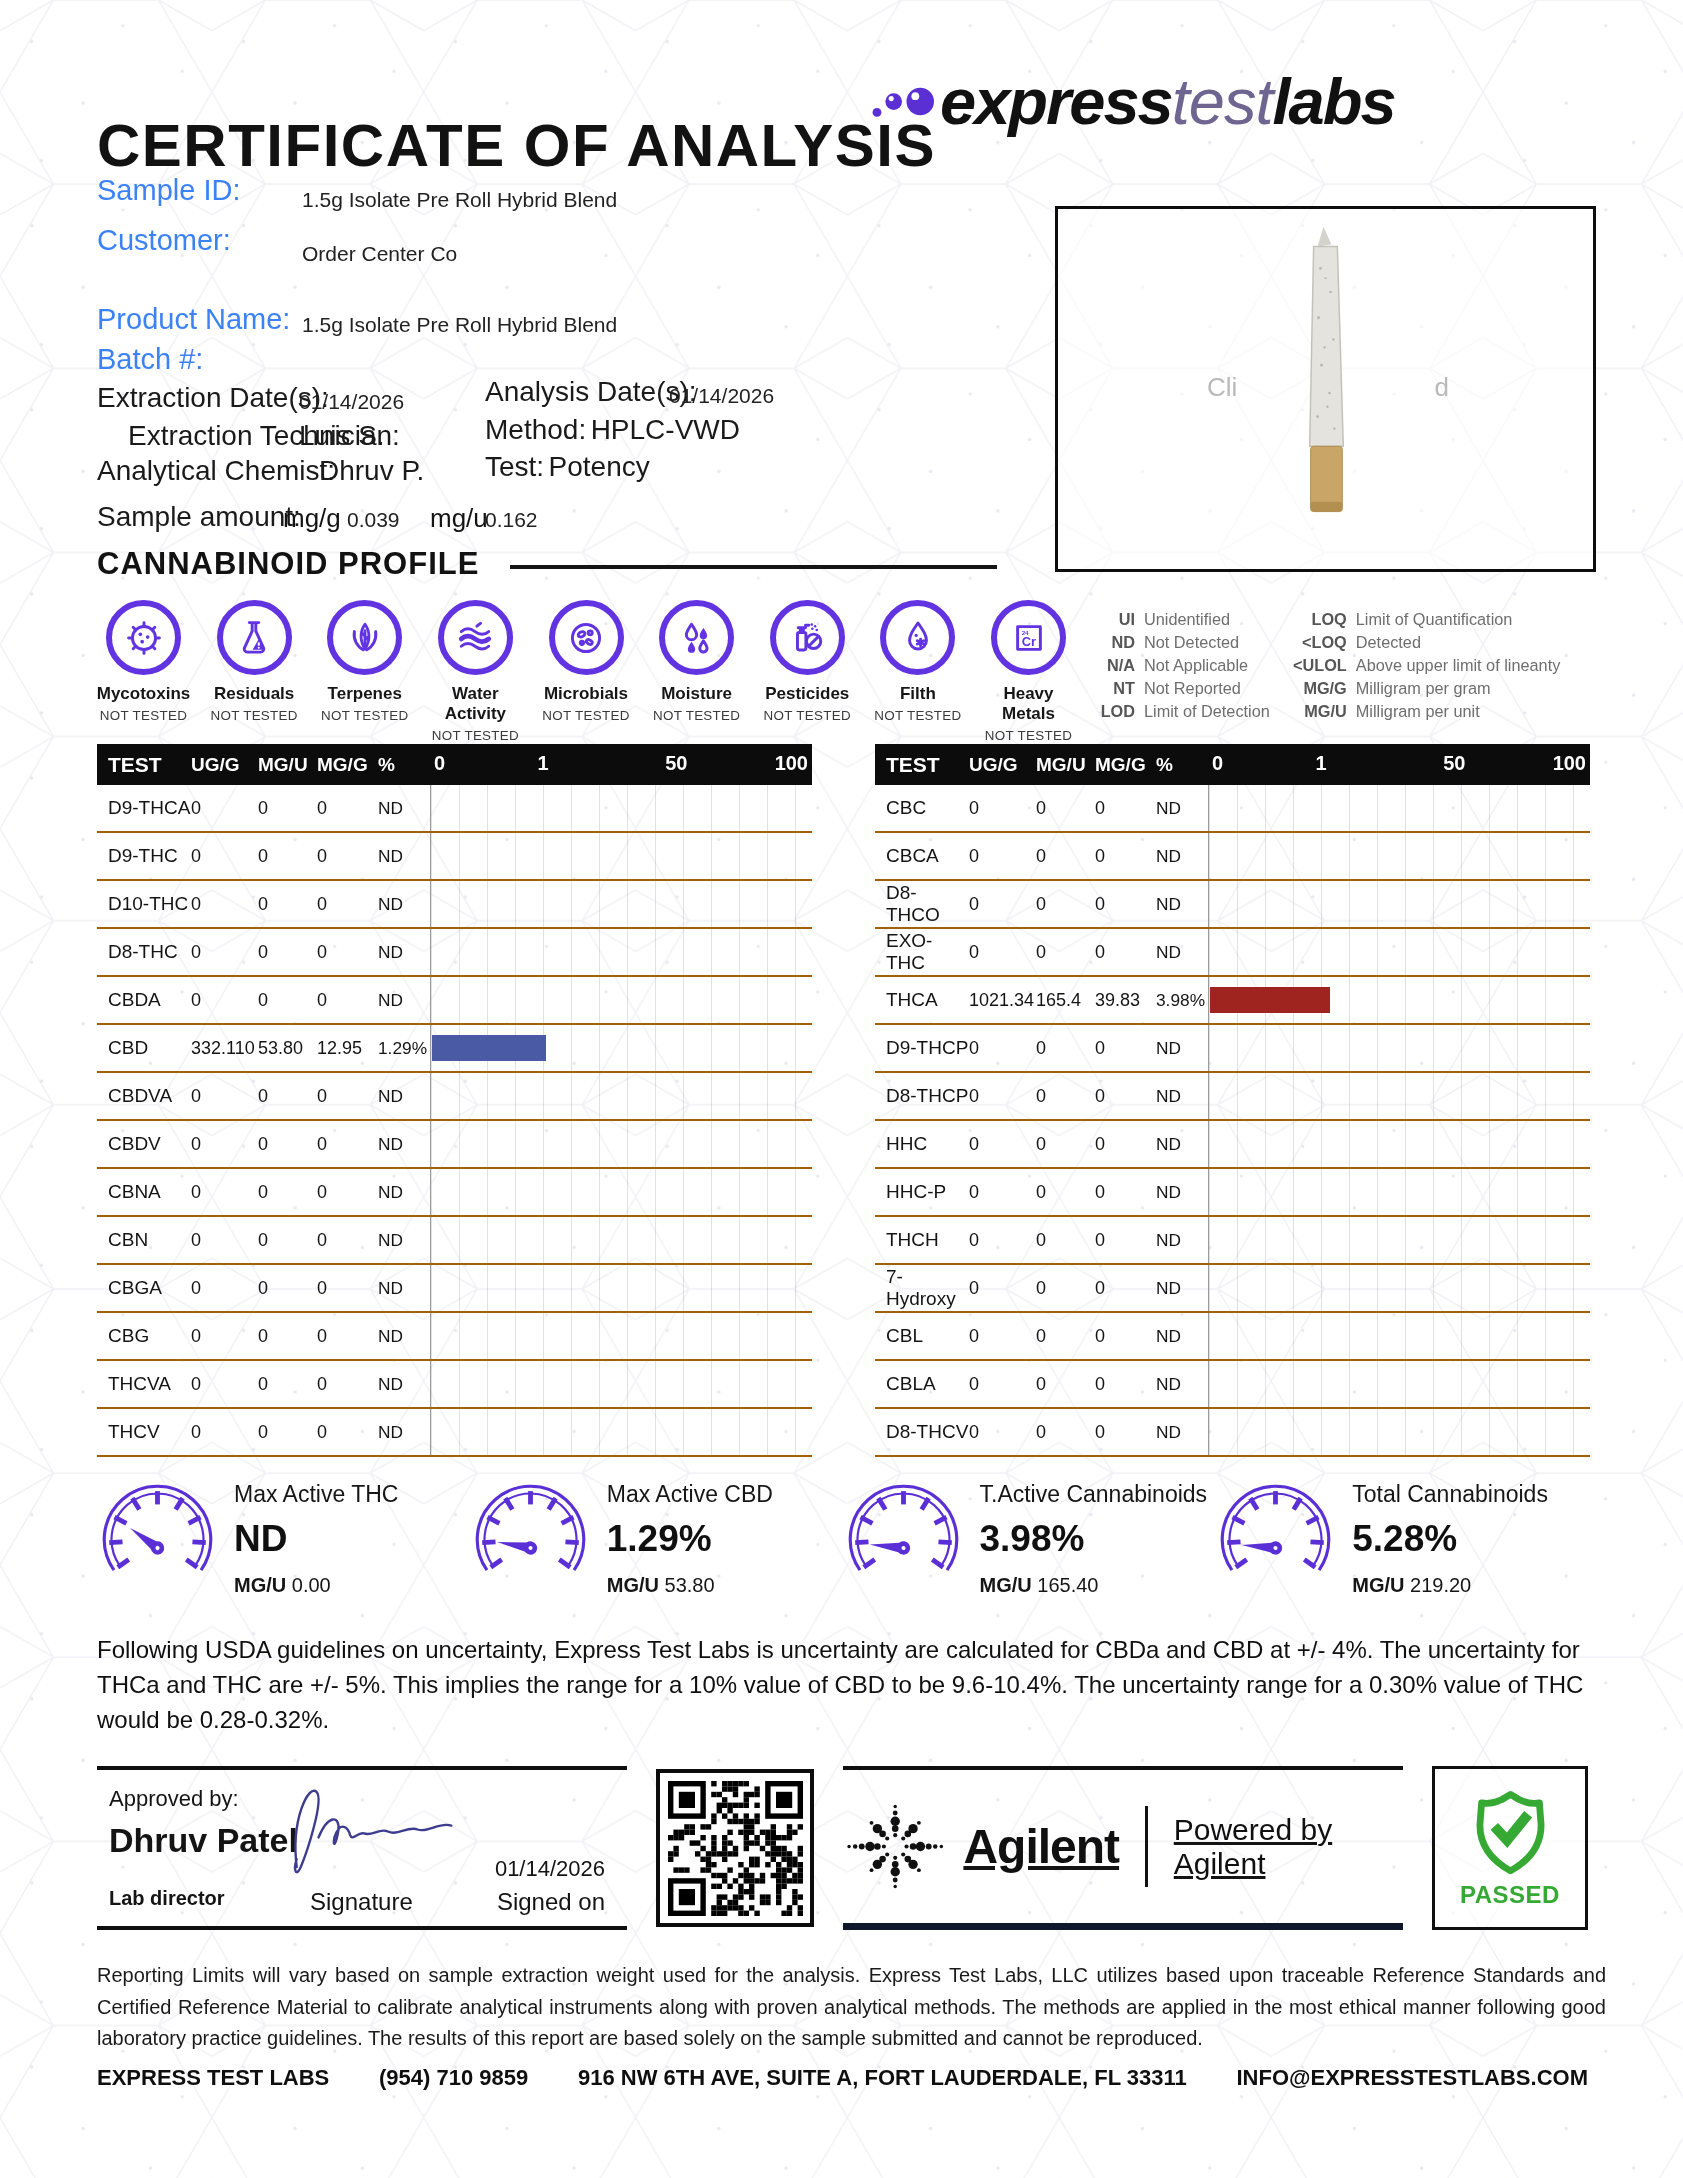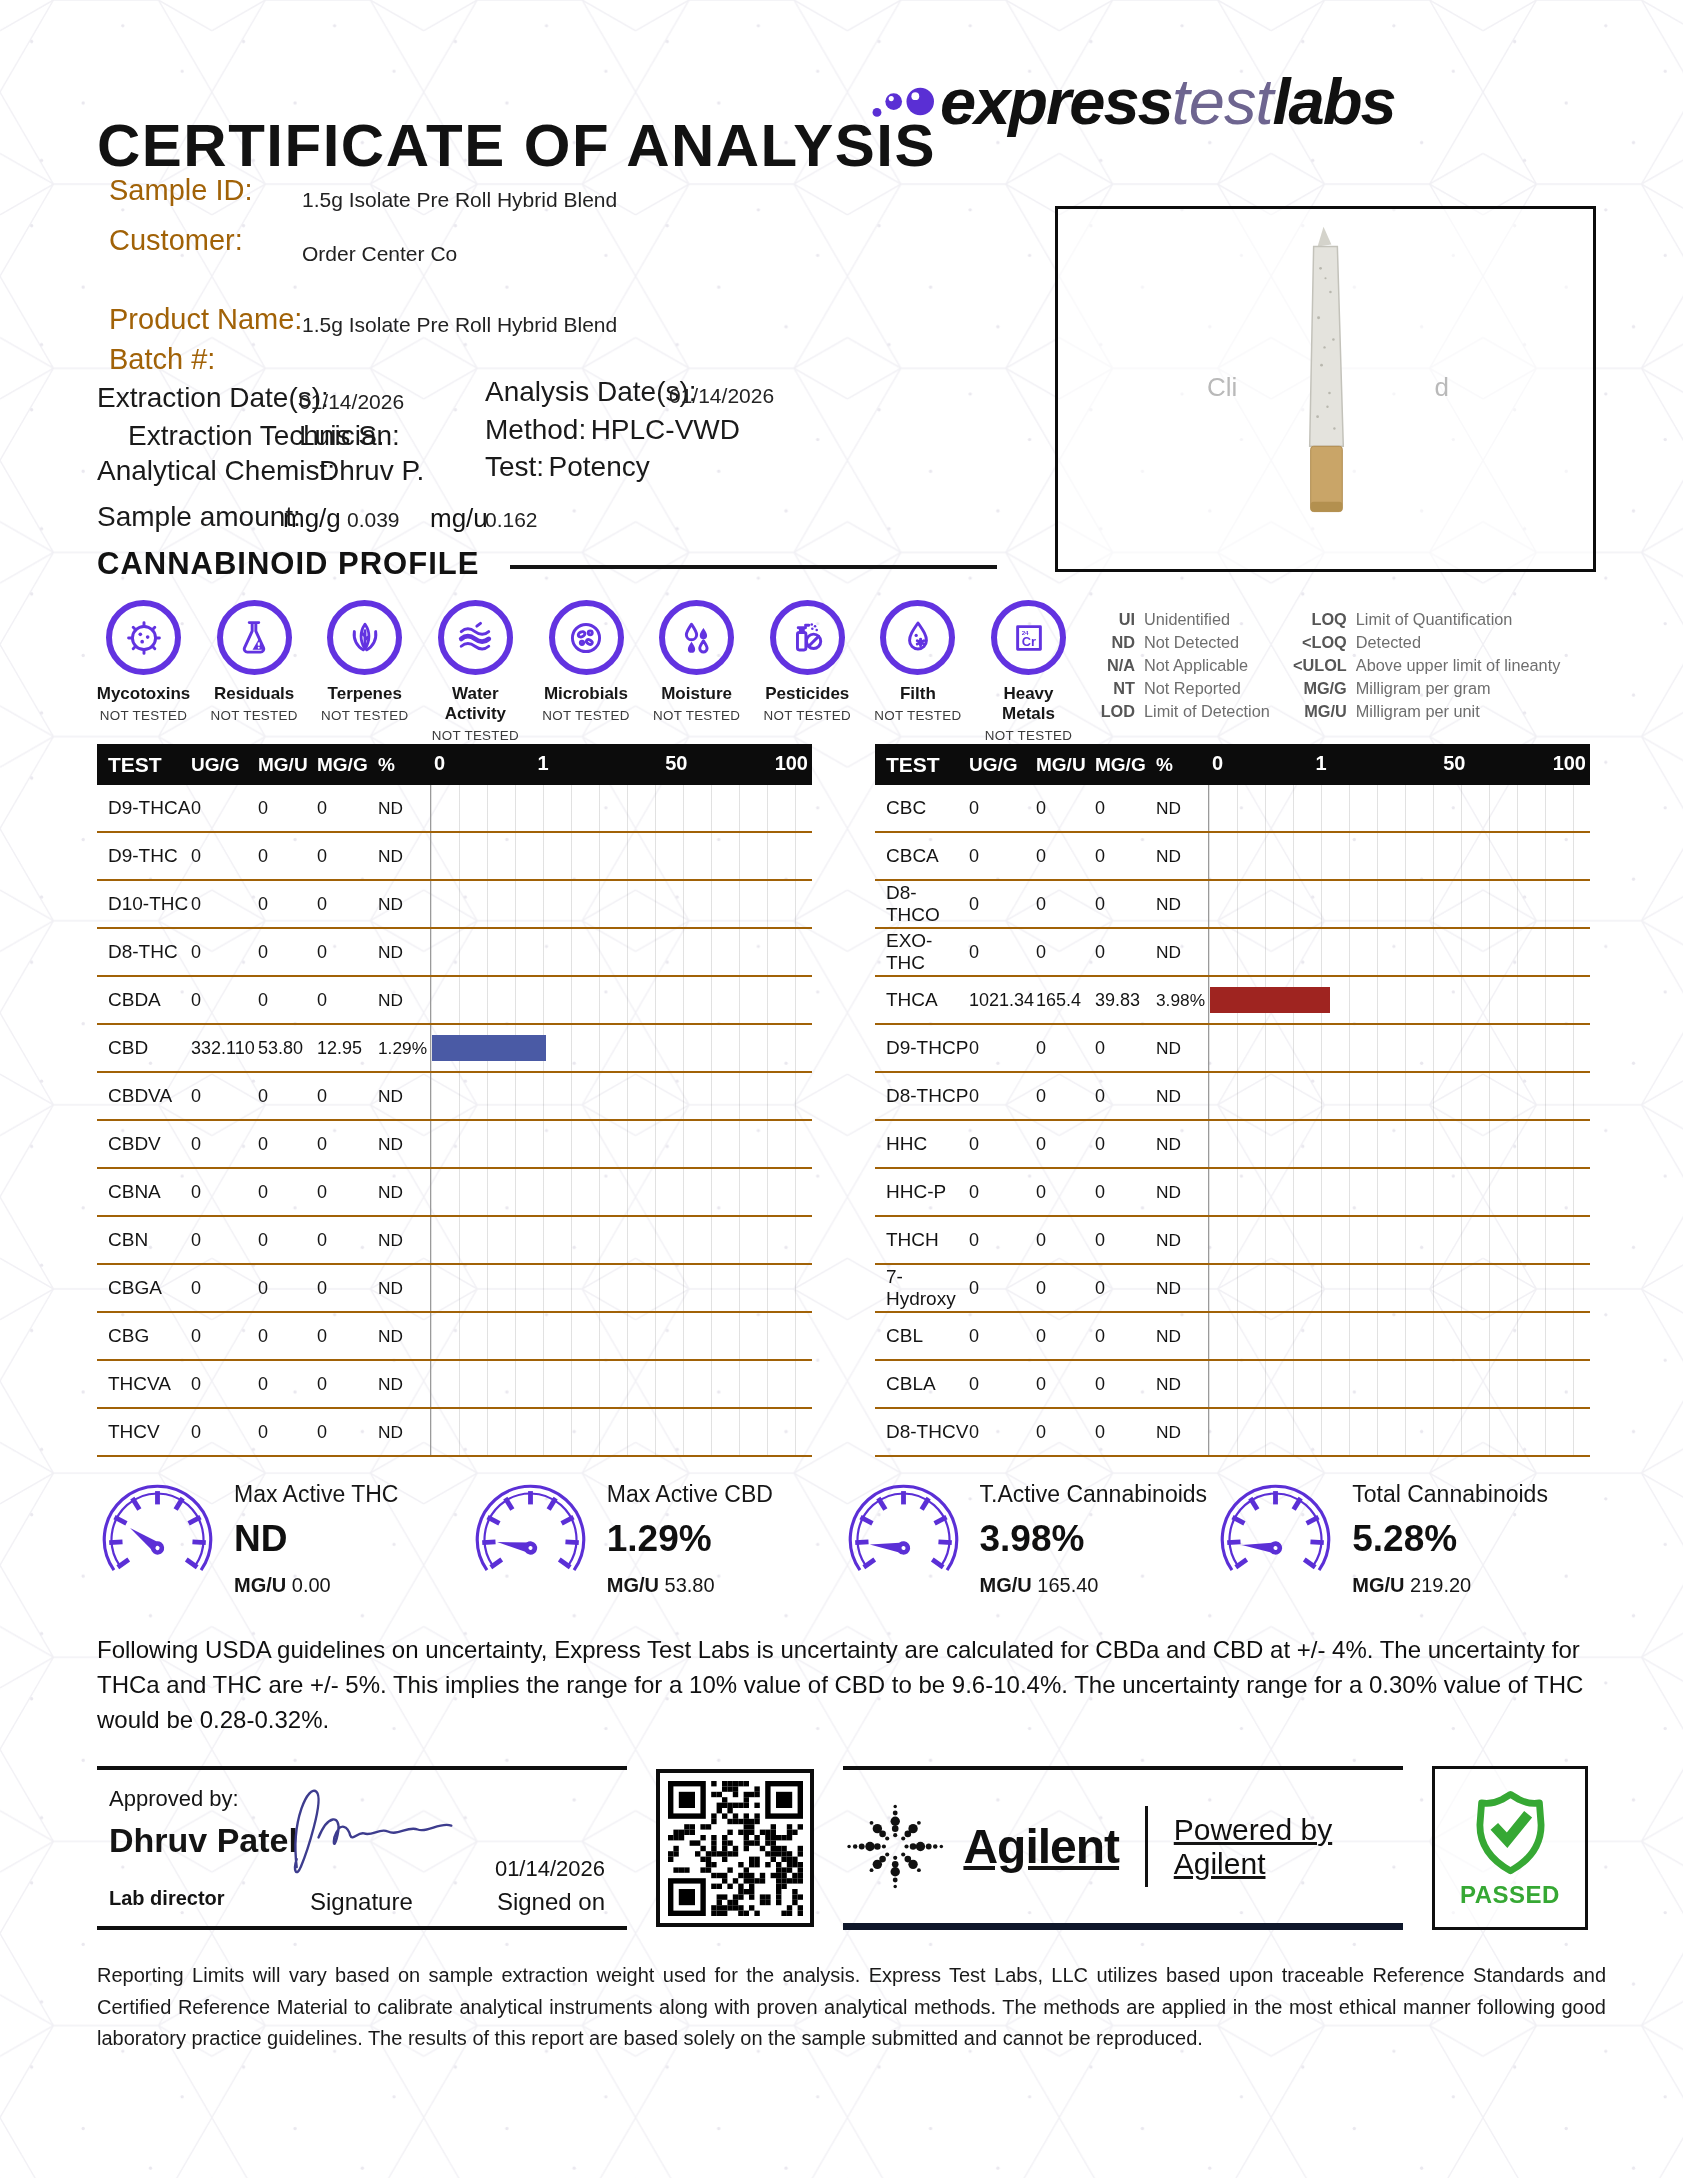--- a/index.html
+++ b/index.html
@@ -10,21 +10,21 @@
   .abs{position:absolute;}
 
   
   .title{font-size:60px;font-weight:800;letter-spacing:1.5px;color:#121212;}
   .logo{display:flex;align-items:flex-end;text-align:right;}
   .logo .lg{font-size:65px;font-style:italic;line-height:1;}
   .lg-bold{font-weight:800;color:#111;letter-spacing:-2px;}
   .lg-light{font-weight:300;color:#6e6590;letter-spacing:-1px;}
 
   
-  .lab{font-size:29px;color:#a16207;margin-left:12px;}
+  .lab{font-size:29px;color:#3b82f6;}
   .lab2{font-size:28px;color:#1a1a1a;}
   .val{font-size:21px;color:#222;}
   .val28{font-size:28px;color:#1a1a1a;}
 
   
   .photo-box{left:1055px;top:206px;width:535px;height:360px;border:3px solid #0d0d0d;background:rgba(255,255,255,.55);}
   .wm{position:absolute;top:163px;font-size:26px;color:#b9b9b9;}
   .wm-l{left:149px;} .wm-r{right:144px;}
 
   
@@ -1054,16 +1054,22 @@
         <svg width="85" height="91" viewBox="0 0 100 104">
           <path d="M50,6 L60,12 Q72,18 84,16 L86,42 Q86,76 50,96 Q14,76 14,42 L16,16 Q28,18 40,12 Z" fill="#ffffff" stroke="#36a834" stroke-width="8" stroke-linejoin="round"></path>
           <path d="M35,48 L46,60 L67,34" fill="none" stroke="#36a834" stroke-width="12" stroke-linecap="square"></path>
         </svg>
         <span class="pass-lab">PASSED</span>
       </div>
     </div>
 
     <p class="abs fineprint">Reporting Limits will vary based on sample extraction weight used for the analysis. Express Test Labs, LLC utilizes based upon traceable Reference Standards and Certified Reference Material to calibrate analytical instruments along with proven analytical methods. The methods are applied in the most ethical manner following good laboratory practice guidelines. The results of this report are based solely on the sample submitted and cannot be reproduced.</p>
 
+    <div class="abs footerline">
+      <span>EXPRESS TEST LABS</span>
+      <span>(954) 710 9859</span>
+      <span>916 NW 6TH AVE, SUITE A, FORT LAUDERDALE, FL 33311</span>
+      <span>INFO@EXPRESSTESTLABS.COM</span>
+    </div>
 
   </div>
 </div>
 
 
 </body></html>

